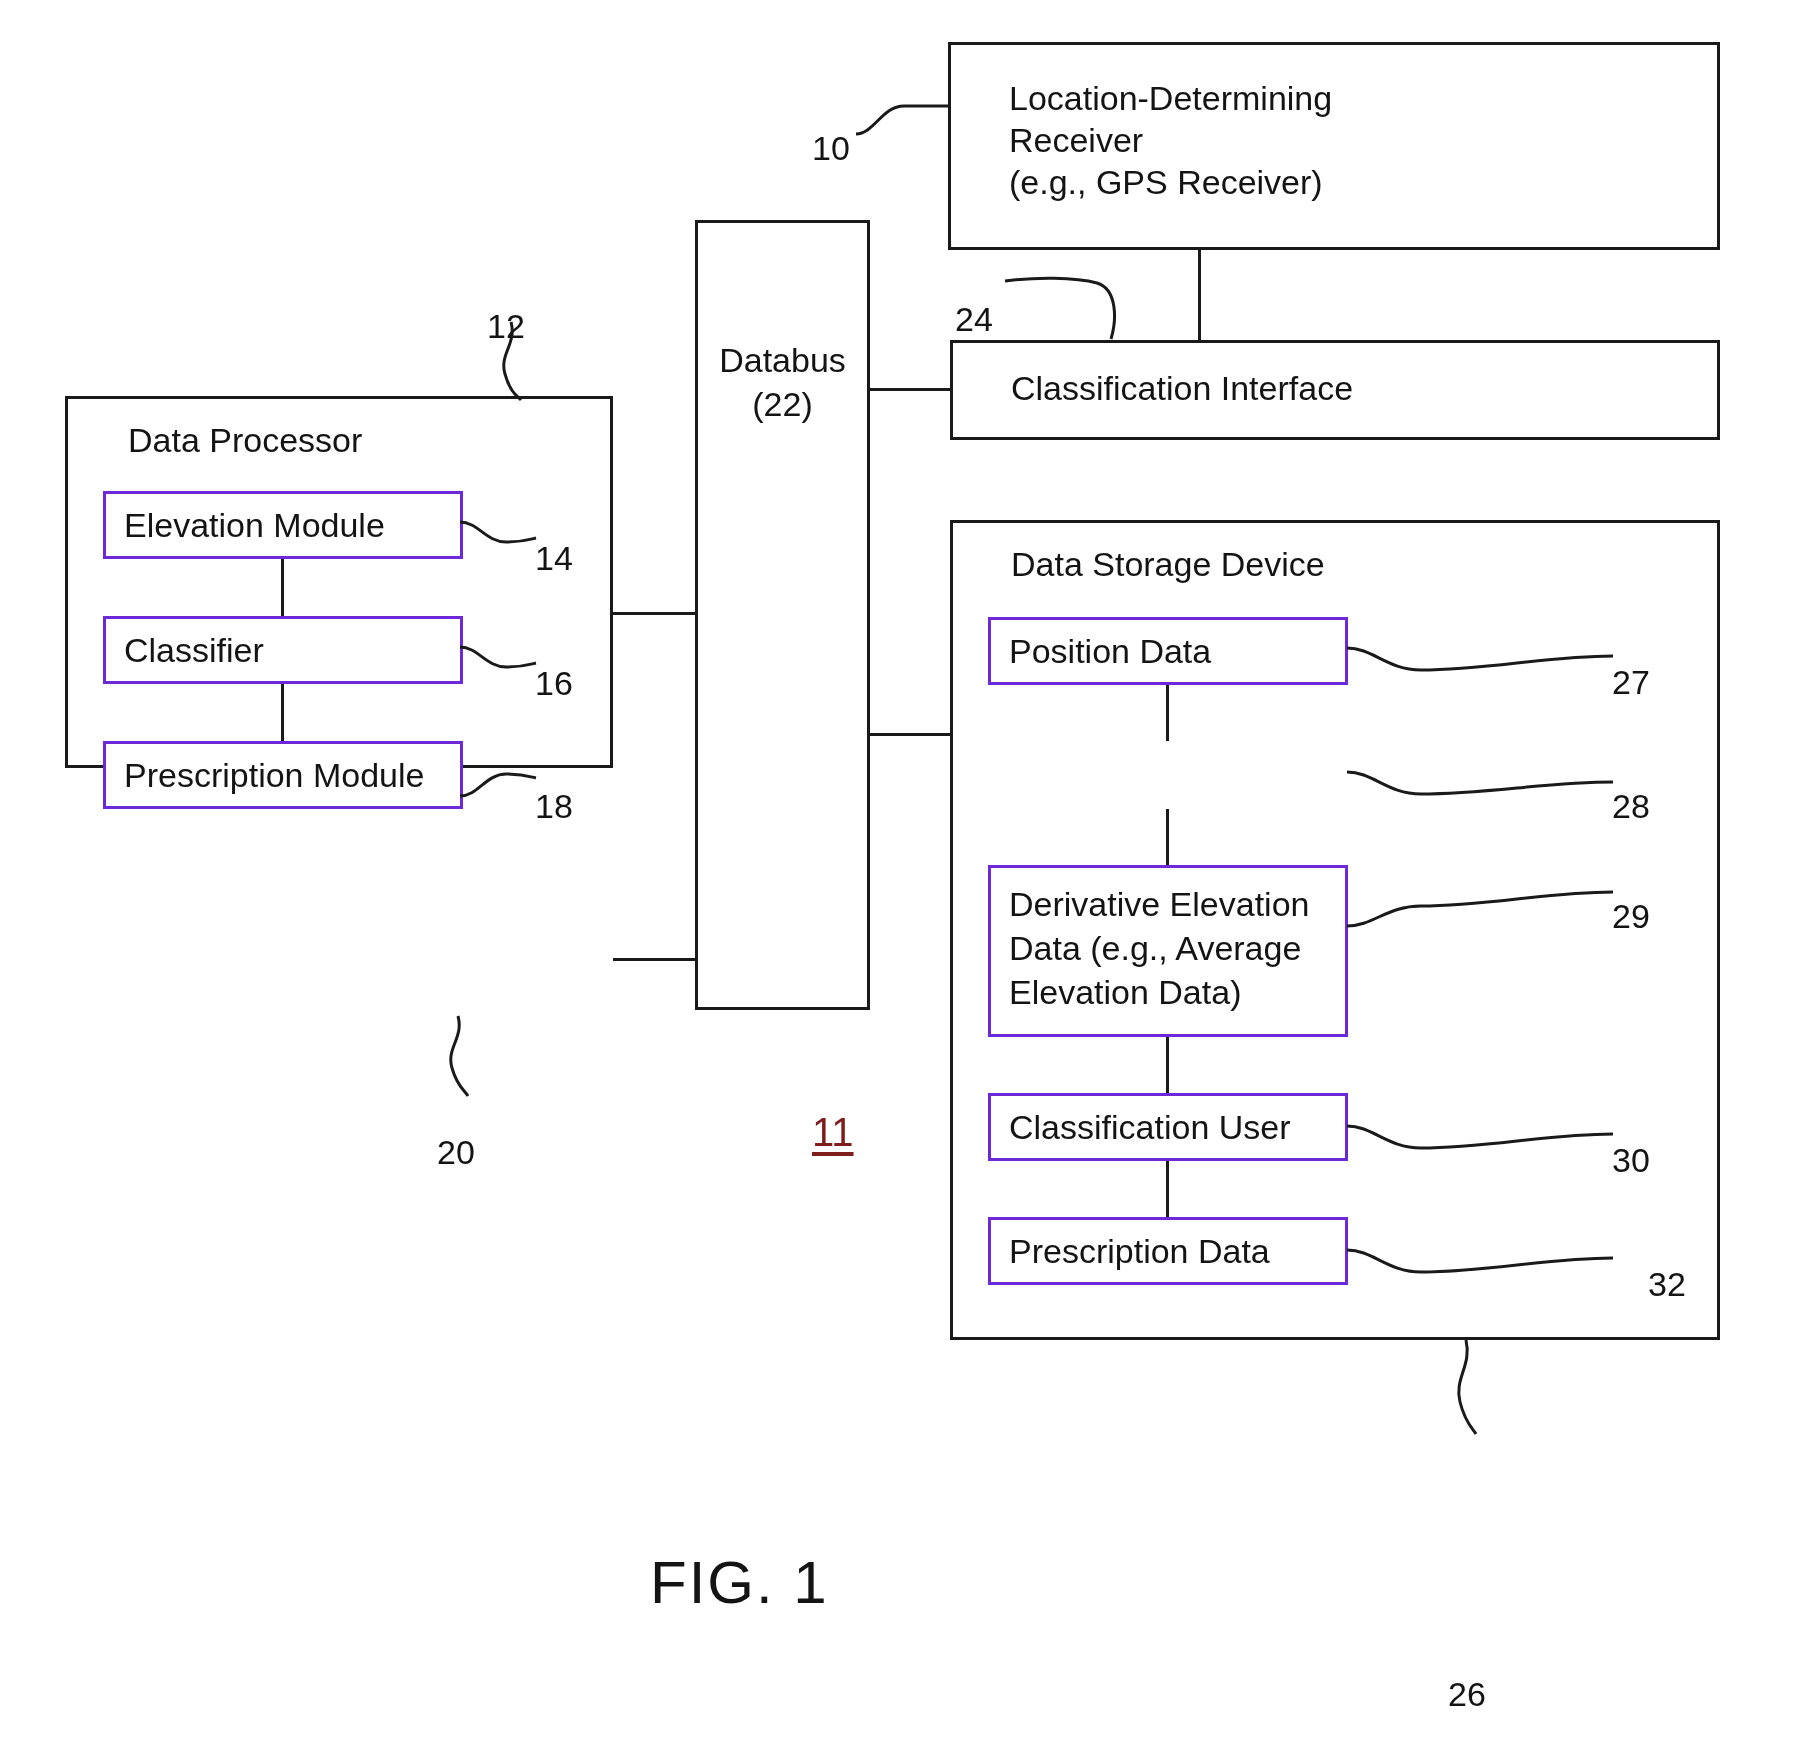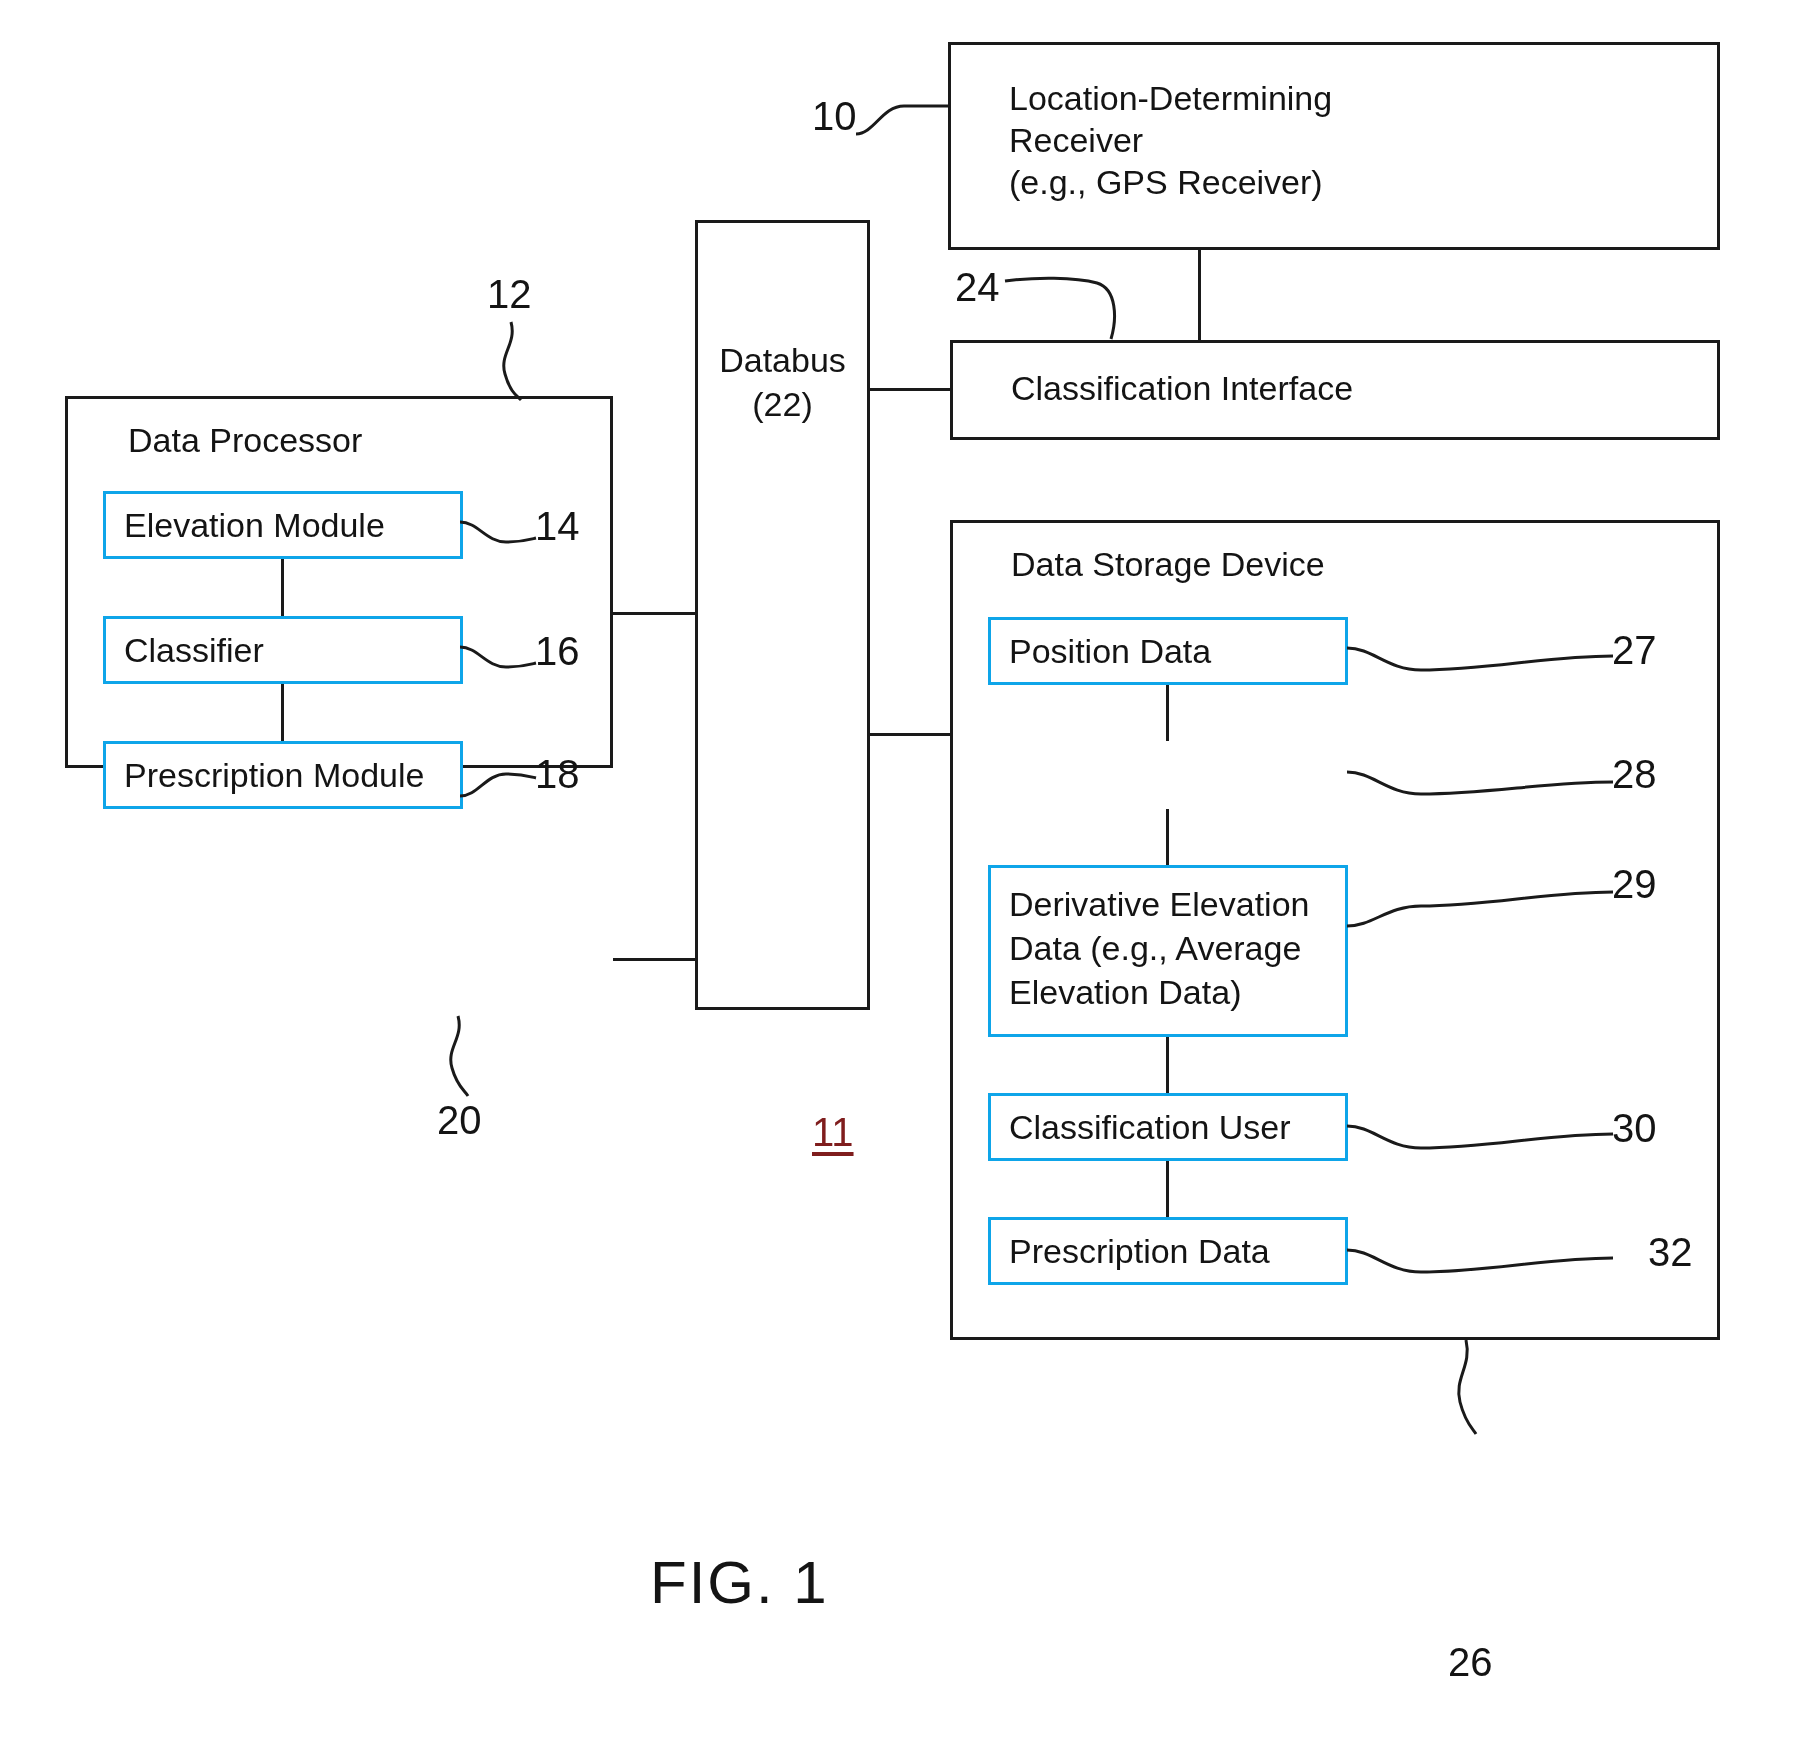--- a/index.html
+++ b/index.html
@@ -24,43 +24,44 @@
   }
   .box-title {
     position: absolute;
     font-size: 34px;
     line-height: 42px;
     color: #141414;
     white-space: pre;
   }
   .inner-box {
     position: absolute;
-    border: 3px solid #0ea5e9;
+    border: 3px solid #6d28d9;
     background: #ffffff;
     box-sizing: border-box;
     display: flex;
     align-items: center;
   }
   .inner-label {
     font-size: 34px;
     line-height: 44px;
     padding-left: 18px;
     color: #141414;
     white-space: pre-line;
   }
   .multiline {
     align-items: flex-start;
     padding-top: 14px;
   }
   .ref {
     position: absolute;
-    font-size: 40px;
+    font-size: 34px;
     line-height: 44px;
     color: #141414;
     white-space: pre;
+    margin-top: 32px;
   }
   .ref-u {
     position: absolute;
     font-size: 40px;
     line-height: 44px;
     color: #7f1d1d;
     text-decoration: underline;
     text-underline-offset: 6px;
     margin-left: 44px;
   }

